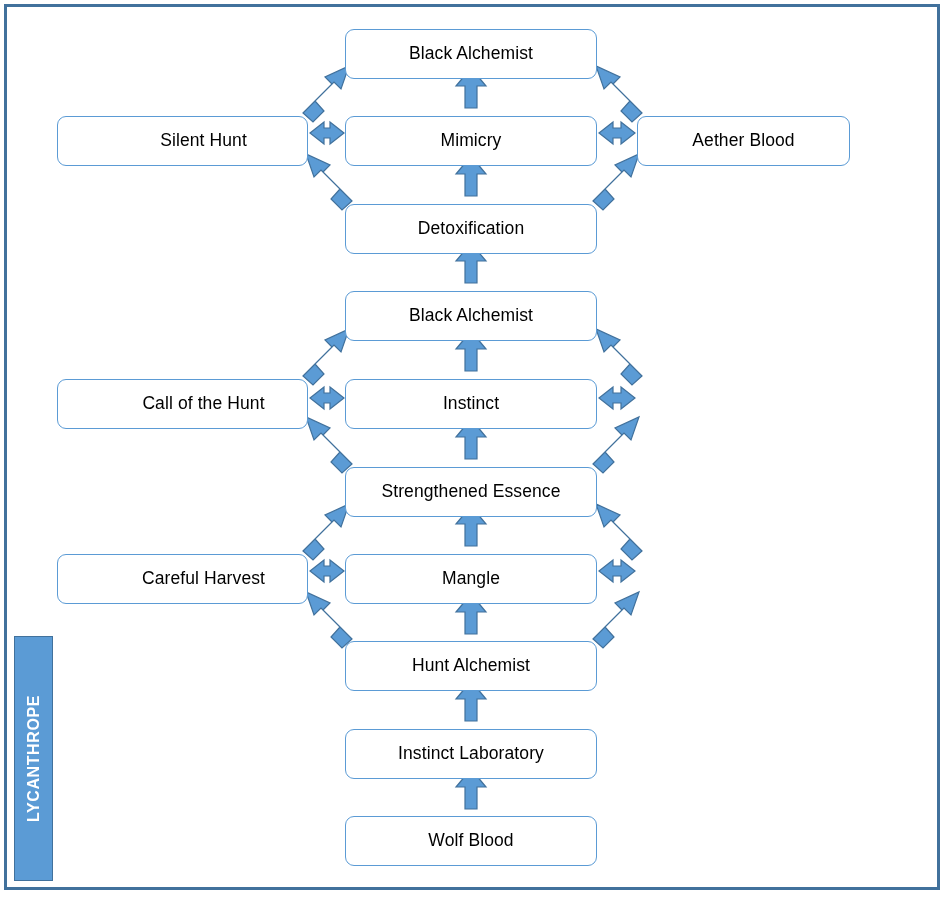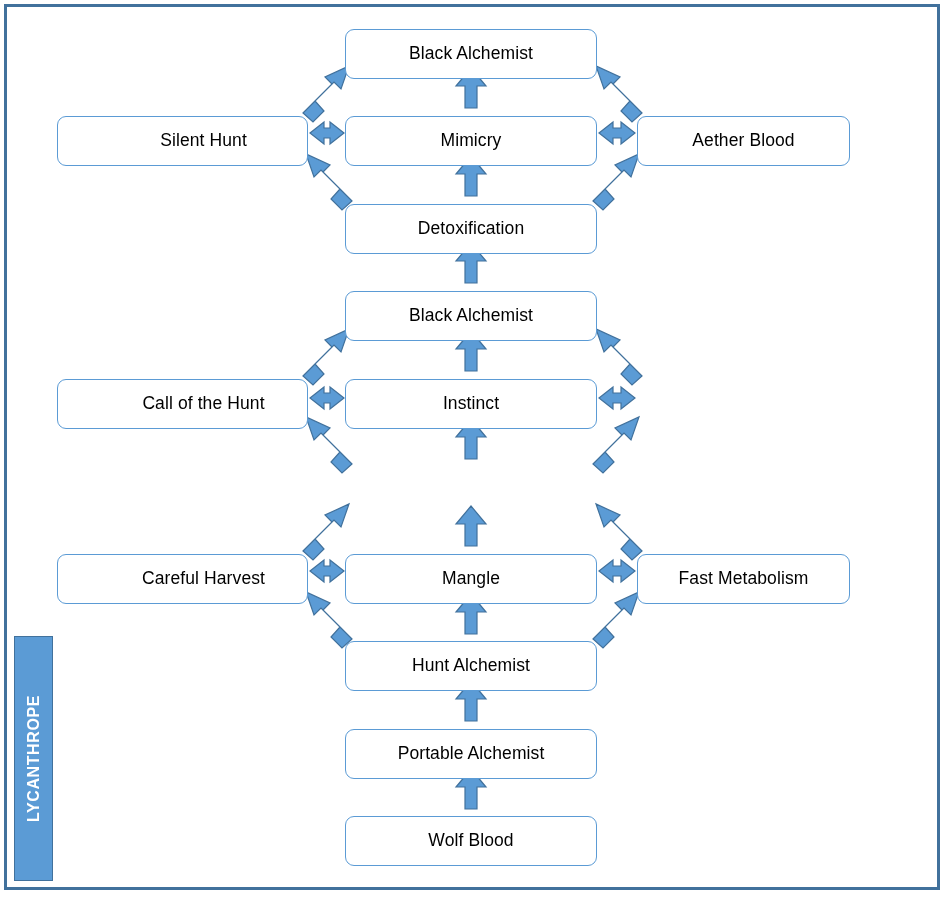--- a/index.html
+++ b/index.html
@@ -161,46 +161,46 @@
     </div>
   <div class="node node-center" style="top:108px;">
       <span>Mimicry</span>
     </div>
   <div class="node node-center" style="top:283px;">
       <span>Black Alchemist</span>
     </div>
   <div class="node node-center" style="top:371px;">
       <span>Instinct</span>
     </div>
+  <div class="node node-center" style="top:459px;">
+      <span>Strengthened Essence</span>
+    </div>
   <div class="node node-center" style="top:546px;">
       <span>Mangle</span>
     </div>
   <div class="node node-center" style="top:633px;">
       <span>Hunt Alchemist</span>
     </div>
   <div class="node node-center" style="top:721px;">
-      <span>Portable Alchemist</span>
+      <span>Instinct Laboratory</span>
     </div>
   <div class="node node-center" style="top:808px;">
       <span>Wolf Blood</span>
     </div>
 
   <div class="node node-left" style="top:108px;">
       <span>Silent Hunt</span>
     </div>
   <div class="node node-left" style="top:371px;">
       <span>Call of the Hunt</span>
     </div>
   <div class="node node-left" style="top:546px;">
       <span>Careful Harvest</span>
     </div>
 
   <div class="node node-right" style="top:108px;">
       <span>Aether Blood</span>
-    </div>
-  <div class="node node-right" style="top:546px;">
-      <span>Fast Metabolism</span>
     </div>
 
   <div id="side-banner">
     <span id="side-banner-label">LYCANTHROPE</span>
   </div>
 </div>
 
 </body></html>

